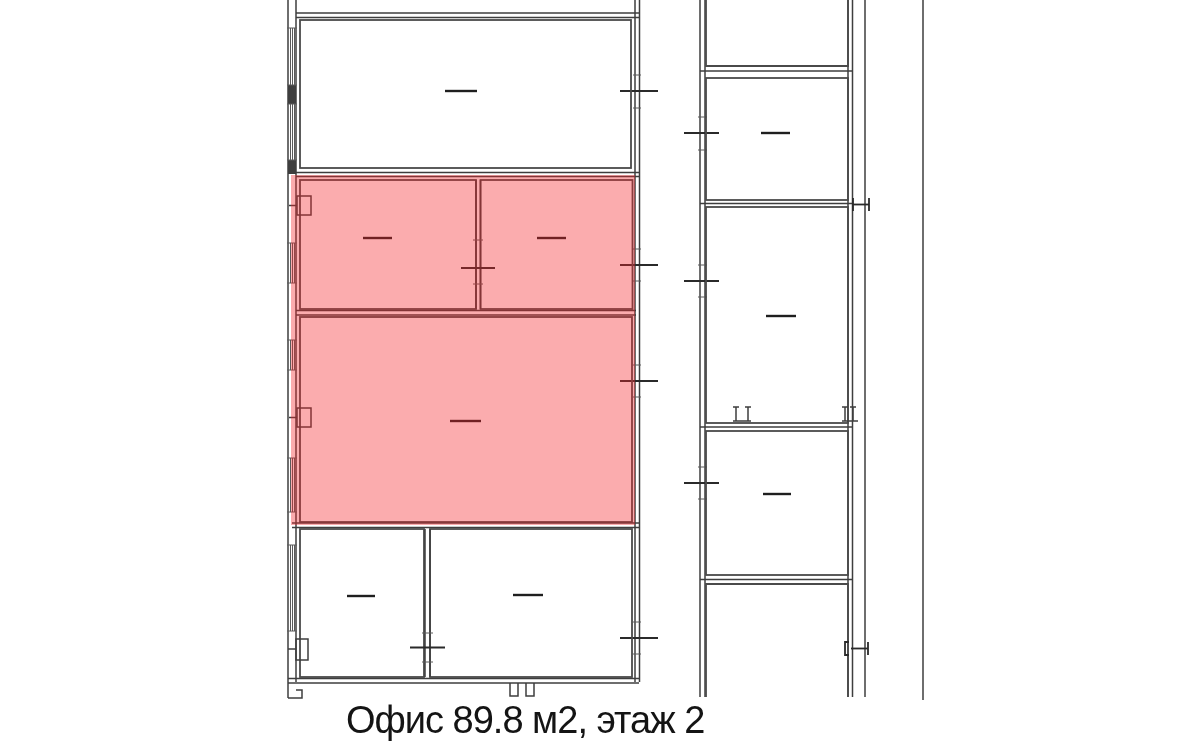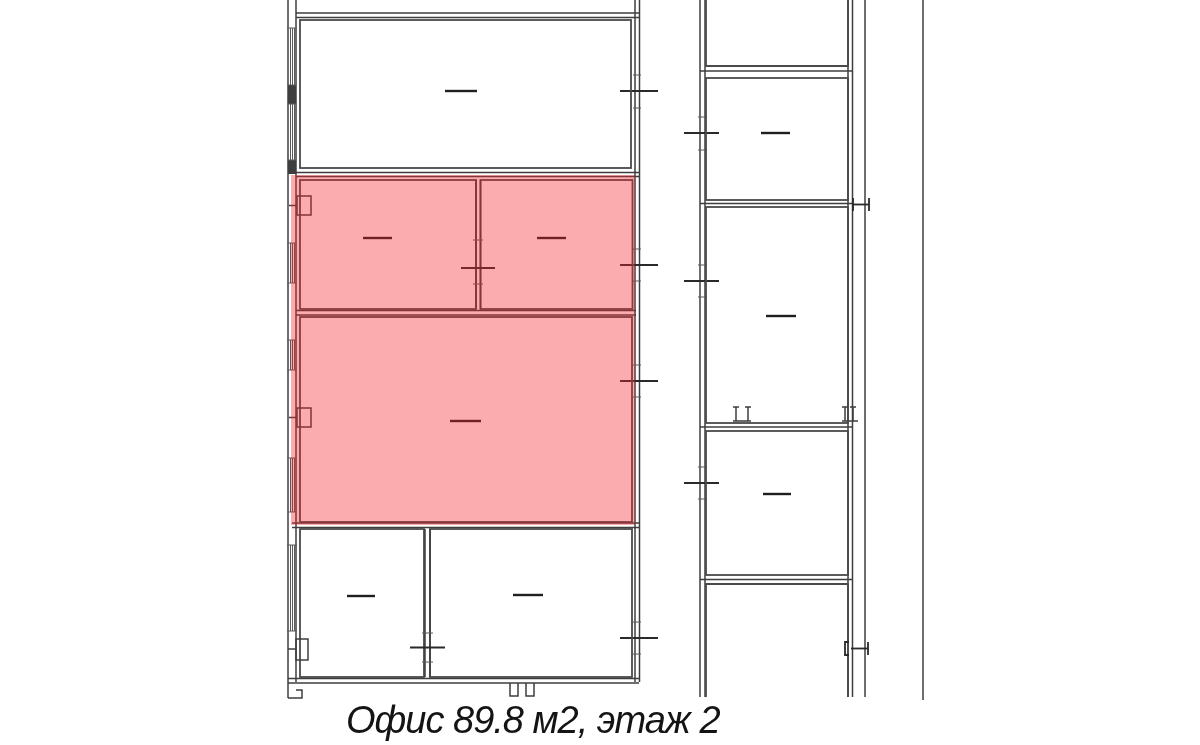--- a/index.html
+++ b/index.html
@@ -10,21 +10,21 @@
   #plan-wrap{position:absolute;left:0;top:0;width:1200px;height:745px;}
   svg{display:block;}
   .ln{stroke:#3e3e3e;stroke-width:1.5;fill:none;}
   .thin{stroke:#5a5a5a;stroke-width:1;}
   .rm{stroke:#4a4a4a;stroke-width:1.8;fill:none;}
   .dash{stroke:#1f1f1f;stroke-width:2.4;fill:none;}
   .cross{stroke:#2a2a2a;stroke-width:1.8;fill:none;}
   .solidblk{fill:#3e3e3e;stroke:none;}
   #caption{
     position:absolute;left:346px;top:699px;
-    font-style:italic;font-size:38px;letter-spacing:-1px;color:#141414;
+    font-size:38px;letter-spacing:-1px;color:#141414;
     white-space:nowrap;
   }
 </style>
 </head>
 <body>
 
 <div id="plan-wrap">
 <svg width="1200" height="745" viewBox="0 0 1200 745">
 
   <g>

